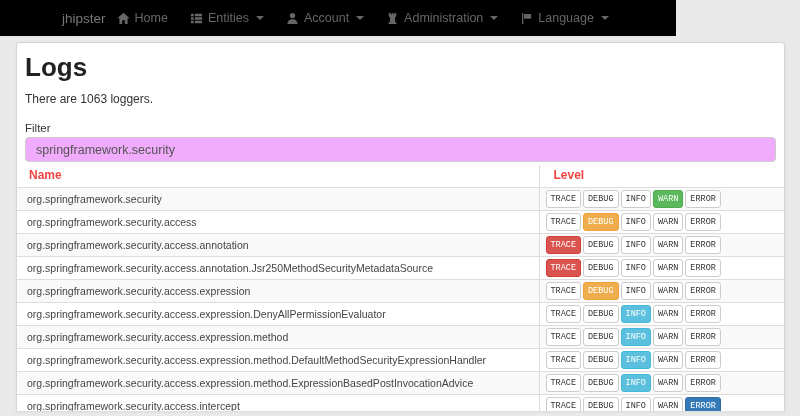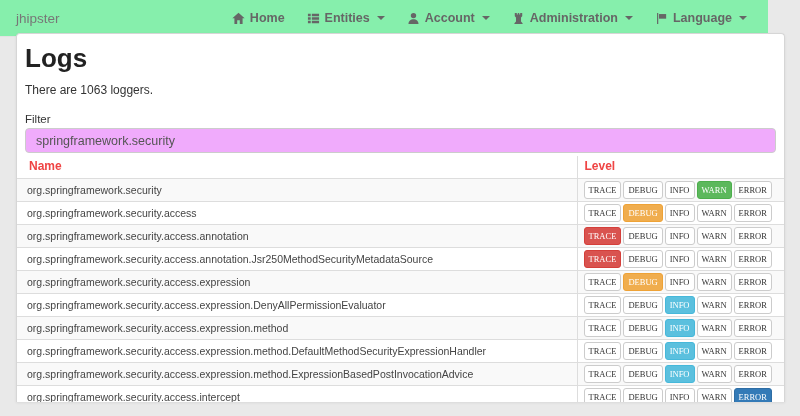--- a/index.html
+++ b/index.html
@@ -5,43 +5,43 @@
   * { margin:0; padding:0; box-sizing:border-box; }
   html,body { width:800px; height:416px; }
   body {
     font-family:"Liberation Sans","DejaVu Sans",sans-serif;
     background:#e9e9e9;
     position:relative;
     overflow:hidden;
   }
   
   .navbar {
-    position:absolute; top:0; left:0; width:768px; height:37px;
-    background:#86efac; border-bottom:1px solid #e2e2e2;
-    display:flex; align-items:center; justify-content:space-between;
+    position:absolute; top:0; left:0; width:676px; height:37px;
+    background:#000000; border-bottom:1px solid #e2e2e2;
+    display:flex; align-items:center; justify-content:center;
   }
   .brand {
     margin-left:16px; font-size:13.5px; color:#777; text-decoration:none;
     line-height:37px; cursor:pointer;
   }
   .nav-items { display:flex; list-style:none; margin-right:10px; }
   .nav-item {
     display:flex; align-items:center; gap:5px;
     padding:0 11px; height:37px; cursor:pointer;
-    font-size:12.5px; color:#666;font-weight:bold;
+    font-size:12.5px; color:#666;
   }
   .nav-item svg { fill:#666; display:block; }
   .caret {
     display:inline-block; width:0; height:0; margin-left:2px;
     border-left:4px solid transparent; border-right:4px solid transparent;
     border-top:4px solid #666;
   }
   
   .panel {
-    position:absolute; top:33px; left:16px; width:769px; height:369px;
+    position:absolute; top:42px; left:16px; width:769px; height:369px;
     background:#fff; border:1px solid #d6d6d6; border-bottom:none;
     border-radius:4px 4px 0 0; box-shadow:0 1px 3px rgba(0,0,0,0.07);
     overflow:hidden;
   }
   .panel-pad { padding:0 8px; }
   h1.page-title { margin-top:11px; font-size:26px; line-height:27px; font-weight:bold; color:#222; }
   .subtitle { margin-top:11px; font-size:12px; color:#333; }
   .filter-label { display:block; margin-top:16px; font-size:11.5px; color:#333; }
   .filter-input {
     margin-top:3px; width:100%; height:25px;
@@ -51,35 +51,35 @@
     outline:none; background:#f0abfc;
   }
   
   table.log-table {
     margin-top:3px; width:100%; border-collapse:collapse; table-layout:fixed;
   }
   .log-table th {
     text-align:left; font-size:12px; font-weight:bold; color:#ef4444;
     padding:3px 0 5px 12px; border-bottom:1px solid #ddd; height:17px;
   }
-  .log-table th.level-col { width:207px; border-left:1px solid #ddd; padding-left:7px; }
+  .log-table th.level-col { width:245px; border-left:1px solid #ddd; padding-left:14px; }
   .log-table td {
     height:23px; border-bottom:1px solid #ddd; vertical-align:middle;
   }
   .log-table tbody tr:nth-child(odd) { background:#f9f9f9; }
   .name-cell {
     font-size:10.5px; color:#444; padding-left:10px;
     white-space:nowrap; overflow:hidden;
   }
   .level-cell { border-left:1px solid #ddd; padding-left:6px; white-space:nowrap; }
   .lvl-btn {
     display:inline-block; height:18px; margin-right:2px; padding:0 4px;
     font-size:8.5px; line-height:16px; color:#333;
     background:#fff; border:1px solid #ccc; border-radius:3px;
-    font-family:Liberation Serif, serif;
+    font-family:Liberation Mono, monospace;
     cursor:pointer; vertical-align:middle;
   }
   .lvl-btn.on { color:#fff; }
 </style>
 </head>
 <body>
 
 <div class="navbar">
   <a class="brand">jhipster</a>
   <ul class="nav-items">

